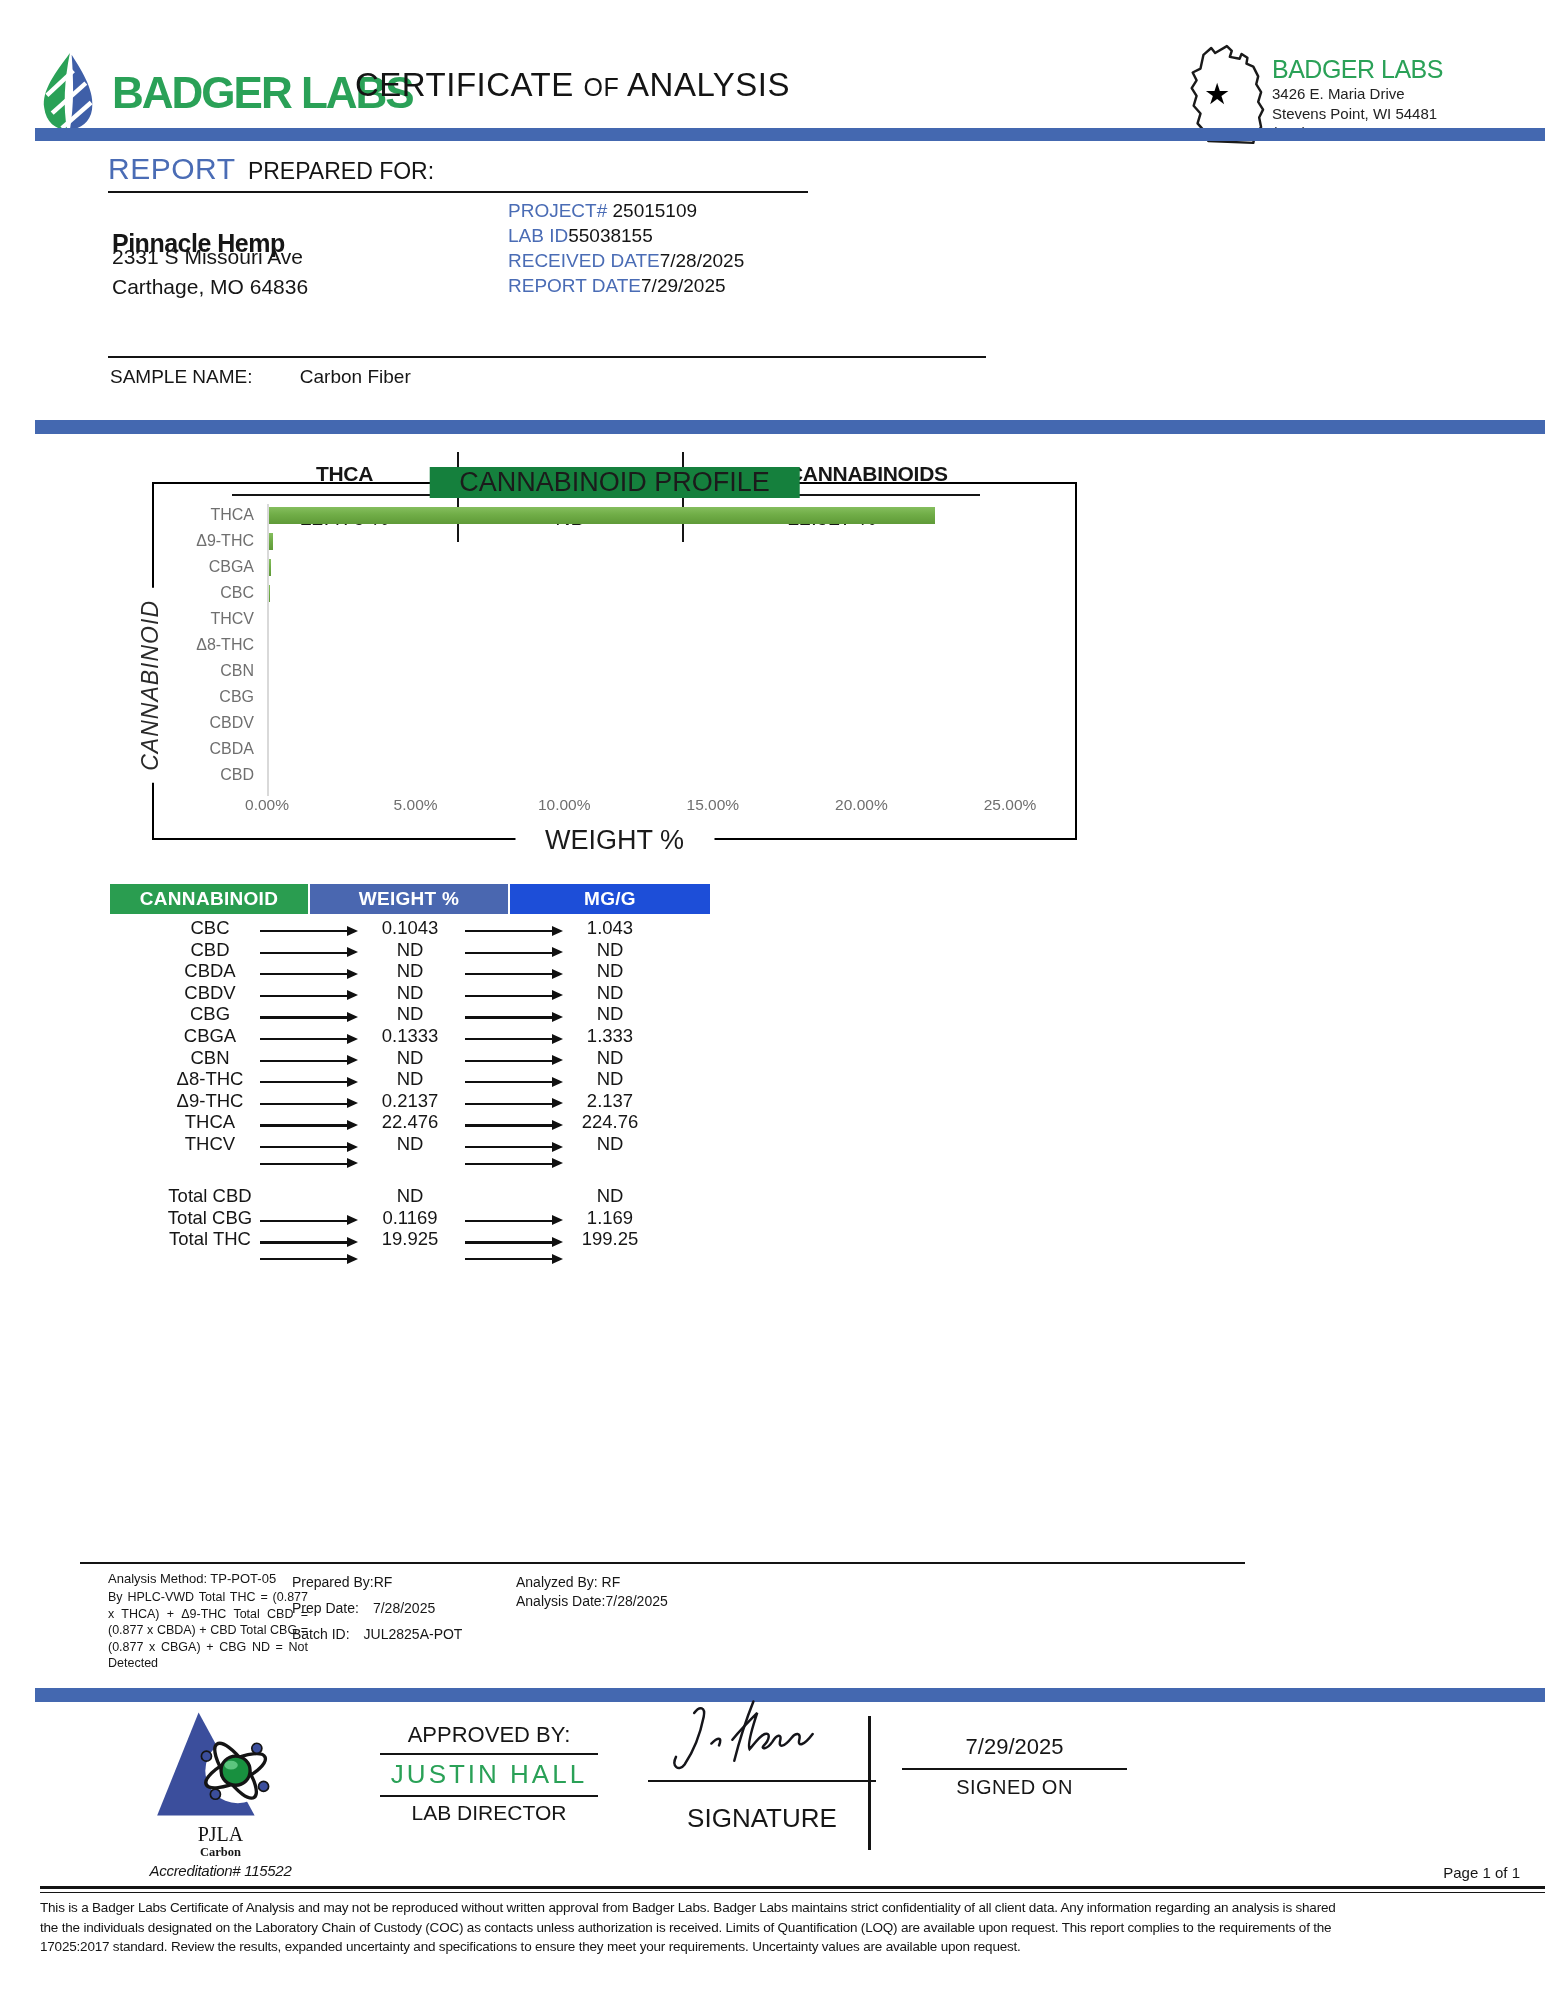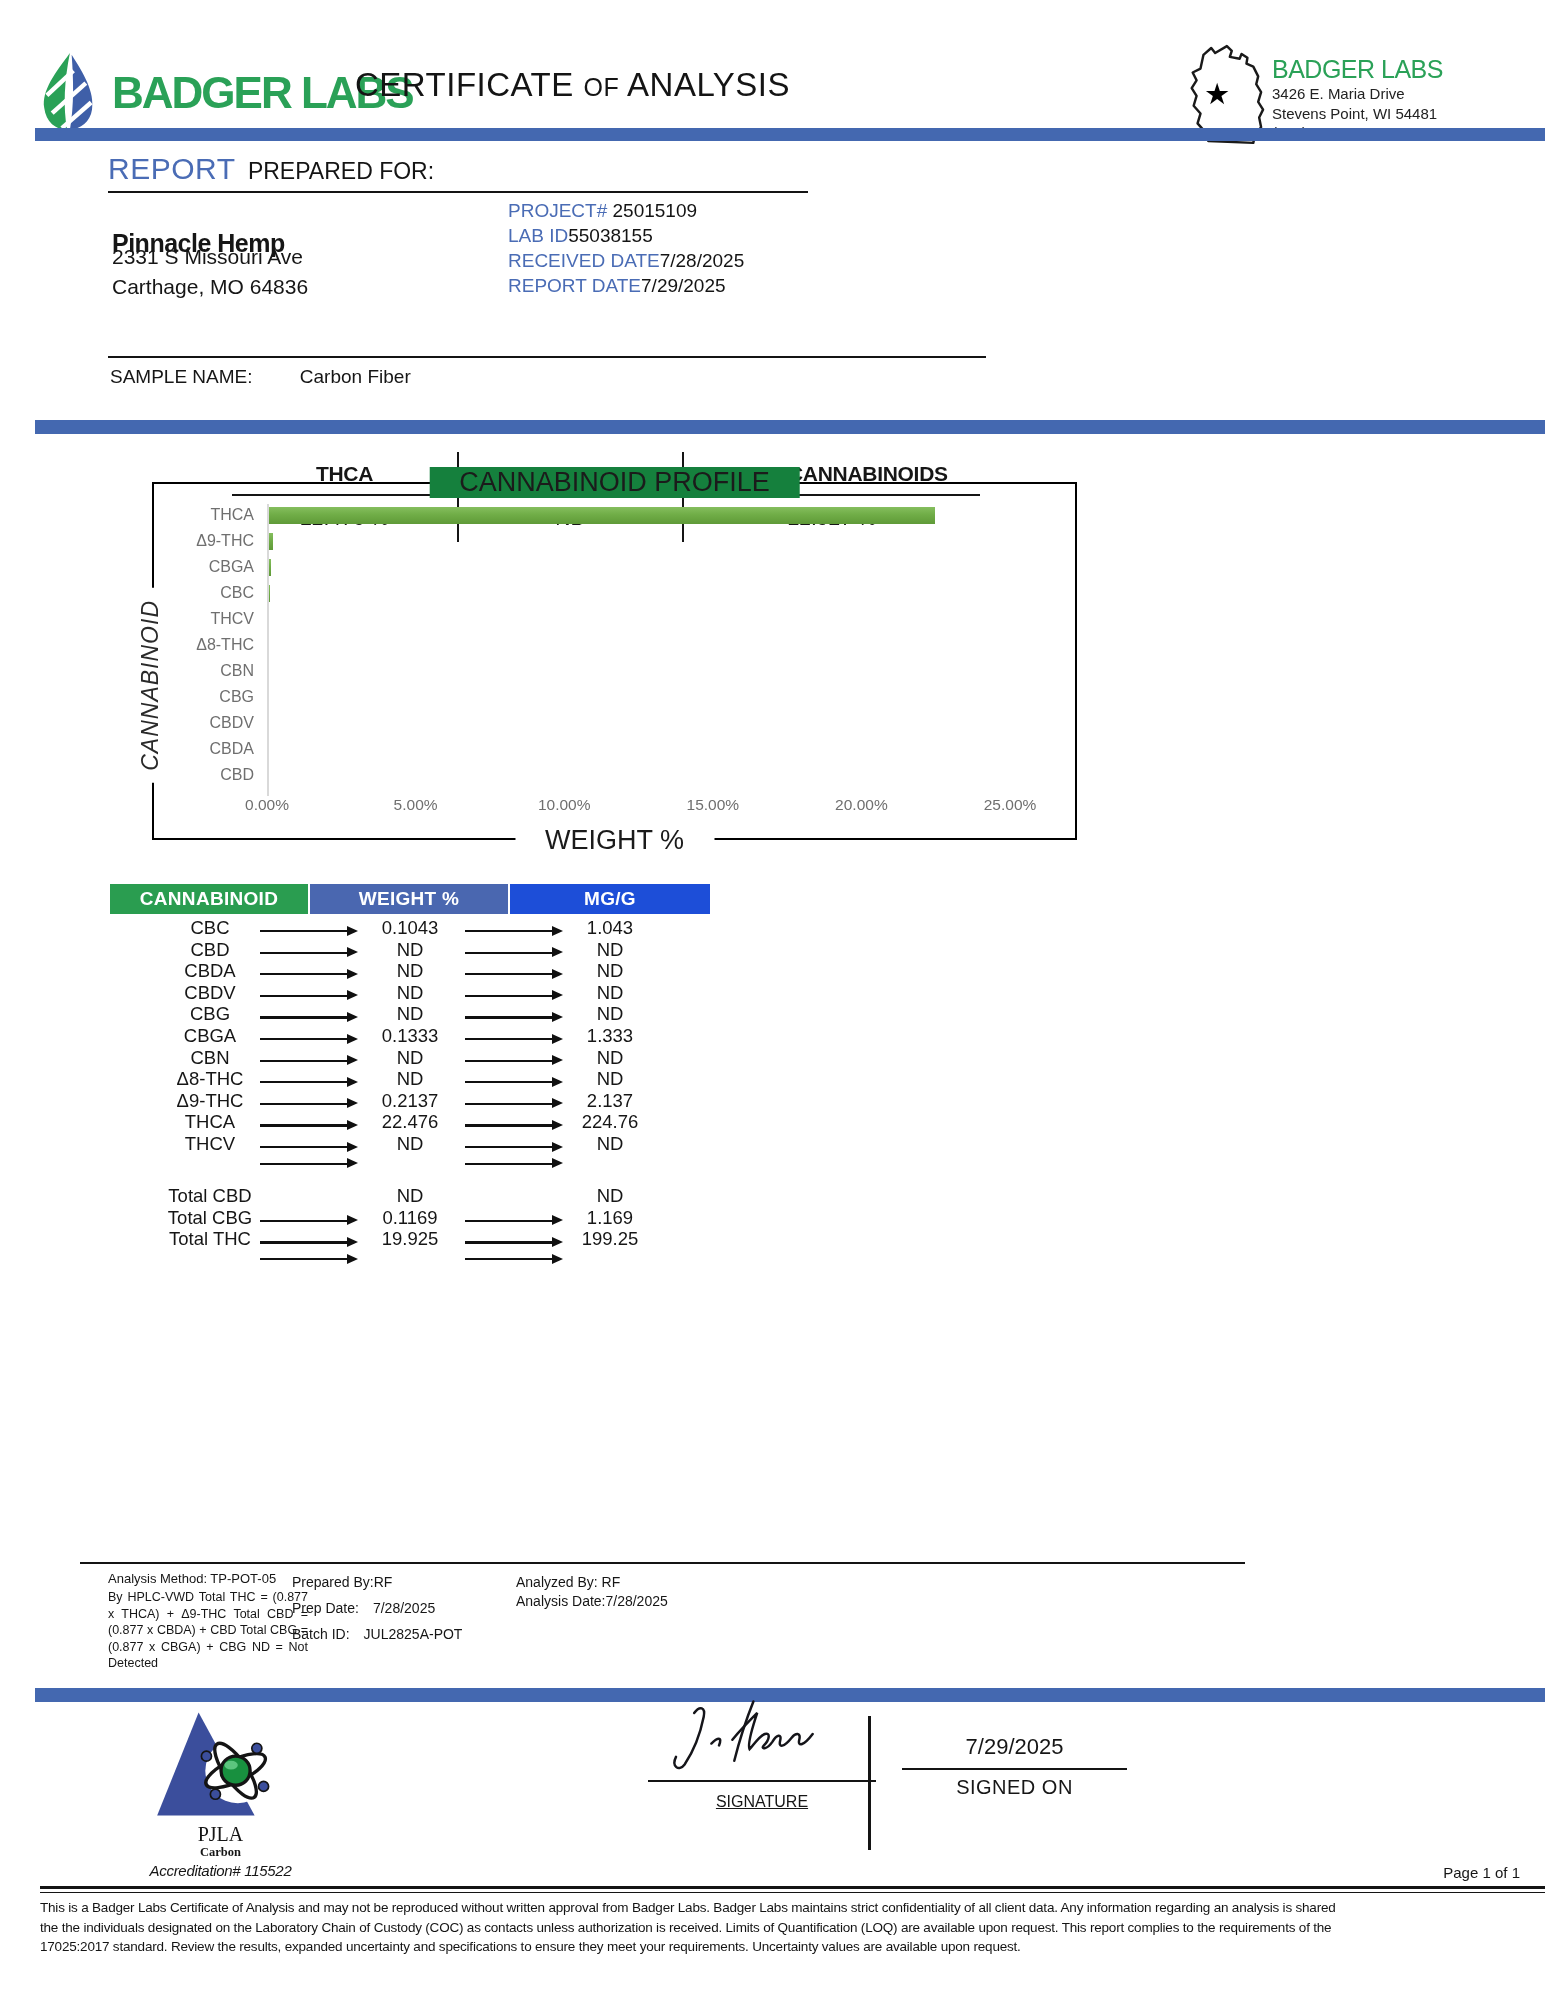--- a/index.html
+++ b/index.html
@@ -89,21 +89,21 @@
   .pjla-name{font-family:"Liberation Serif",serif;font-weight:normal;font-size:20px;line-height:1.05;}
   .pjla-sub{font-family:"Liberation Serif",serif;font-weight:bold;font-size:12.5px;}
   .pjla-acc{font-size:15px;margin-top:2px;letter-spacing:-.3px;white-space:nowrap;font-style:italic;}
   .approved{position:absolute;left:380px;top:1722px;width:218px;text-align:center;}
   .ap-label{font-size:22px;}
   .apline{border:none;border-top:2.5px solid #141414;margin:5px 0 4px;}
   .ap-name{font-size:26px;color:#2aa157;letter-spacing:3px;}
   .ap-title{font-size:21px;margin-top:2px;}
   .signature{position:absolute;left:648px;top:1690px;width:228px;text-align:center;}
   .sigline{border:none;border-top:2.5px solid #141414;margin:0;}
-  .sig-label{font-size:16px;margin-top:11px;text-decoration:underline;}
+  .sig-label{font-size:26px;margin-top:21px;}
   .vdivider{position:absolute;left:868px;top:1716px;height:134px;width:2.5px;background:#141414;}
   .signed{position:absolute;left:902px;top:1734px;width:225px;text-align:center;}
   .signed-date{font-size:22px;}
   .sgline{border:none;border-top:2.5px solid #141414;margin:8px 0 6px;}
   .signed-label{font-size:20px;letter-spacing:.5px;}
   .pageno{position:absolute;right:25px;top:1864px;font-size:15px;}
 
   .dbl-line{position:absolute;left:40px;right:0;top:1886px;height:3px;border-top:3px solid #141414;border-bottom:1.5px solid #141414;}
   .disclaimer{position:absolute;left:40px;top:1898px;right:0;font-size:13.5px;line-height:1.45;letter-spacing:-.2px;color:#141414;}
   .disclaimer p{margin:0;white-space:nowrap;overflow:hidden;}
@@ -408,20 +408,27 @@
         <circle cx="103" cy="70" r="4.5" fill="#3b4e9c" stroke="#141414" stroke-width="1.5"></circle>
         <circle cx="60" cy="77" r="4.5" fill="#3b4e9c" stroke="#141414" stroke-width="1.5"></circle>
         <circle cx="97" cy="36" r="4.5" fill="#3b4e9c" stroke="#141414" stroke-width="1.5"></circle>
       </svg>
     </span>
     <div class="pjla-name">PJLA</div>
     <div class="pjla-sub">Carbon</div>
     <div class="pjla-acc">Accreditation# 115522</div>
   </div>
 
+  <div class="approved">
+    <div class="ap-label">APPROVED BY:</div>
+    <hr class="apline">
+    <div class="ap-name">JUSTIN HALL</div>
+    <hr class="apline">
+    <div class="ap-title">LAB DIRECTOR</div>
+  </div>
 
   <div class="signature">
     <span>
       <svg width="210" height="86" viewBox="0 0 210 90">
         <g fill="none" stroke="#15151a" stroke-width="2.6" stroke-linecap="round">
           <path d="M34,24 C40,16 46,18 44,28 C40,48 32,66 24,78 C18,86 10,80 15,70"></path>
           <path d="M52,56 C58,50 64,48 60,58"></path>
           <path d="M96,12 C88,32 80,58 76,74"></path>
           <path d="M74,52 C84,40 96,28 100,24 C94,42 90,58 92,62 C96,58 102,48 108,46 C114,44 113,52 107,58 C103,62 110,63 116,54 C120,47 126,45 124,53 C122,61 128,60 136,50 C140,45 146,44 144,52 C142,60 149,58 158,46"></path>
         </g>

